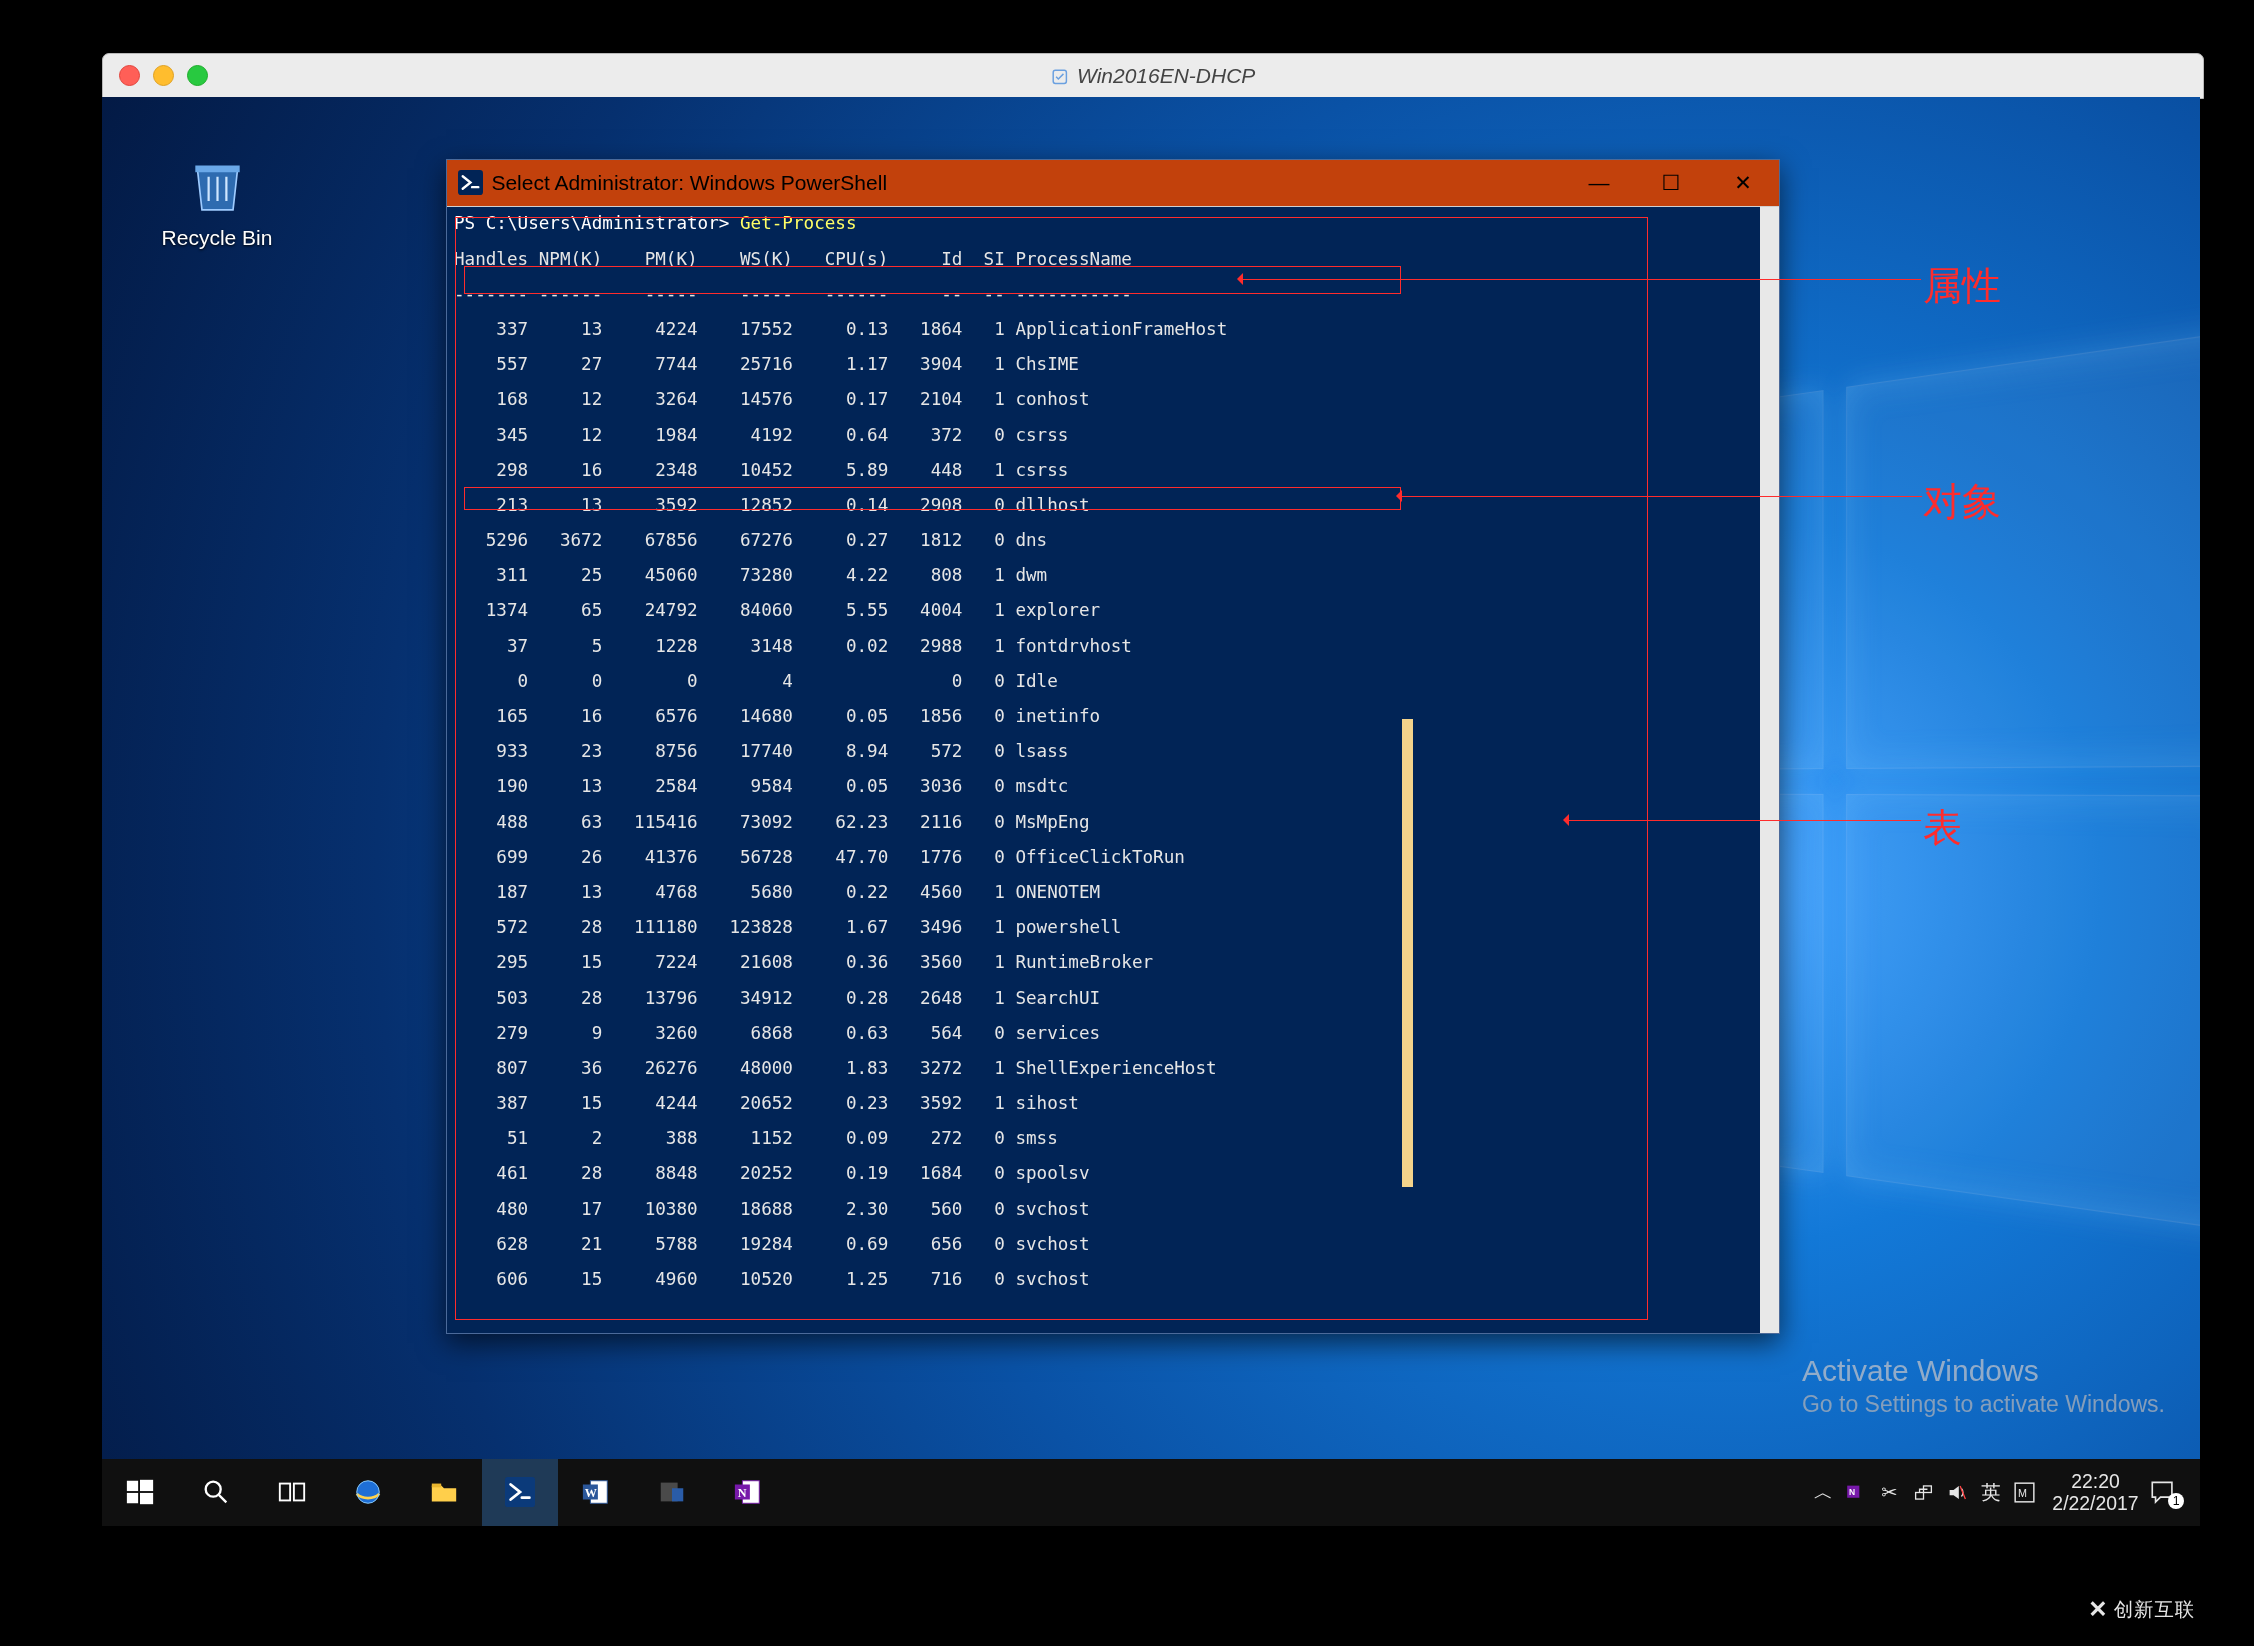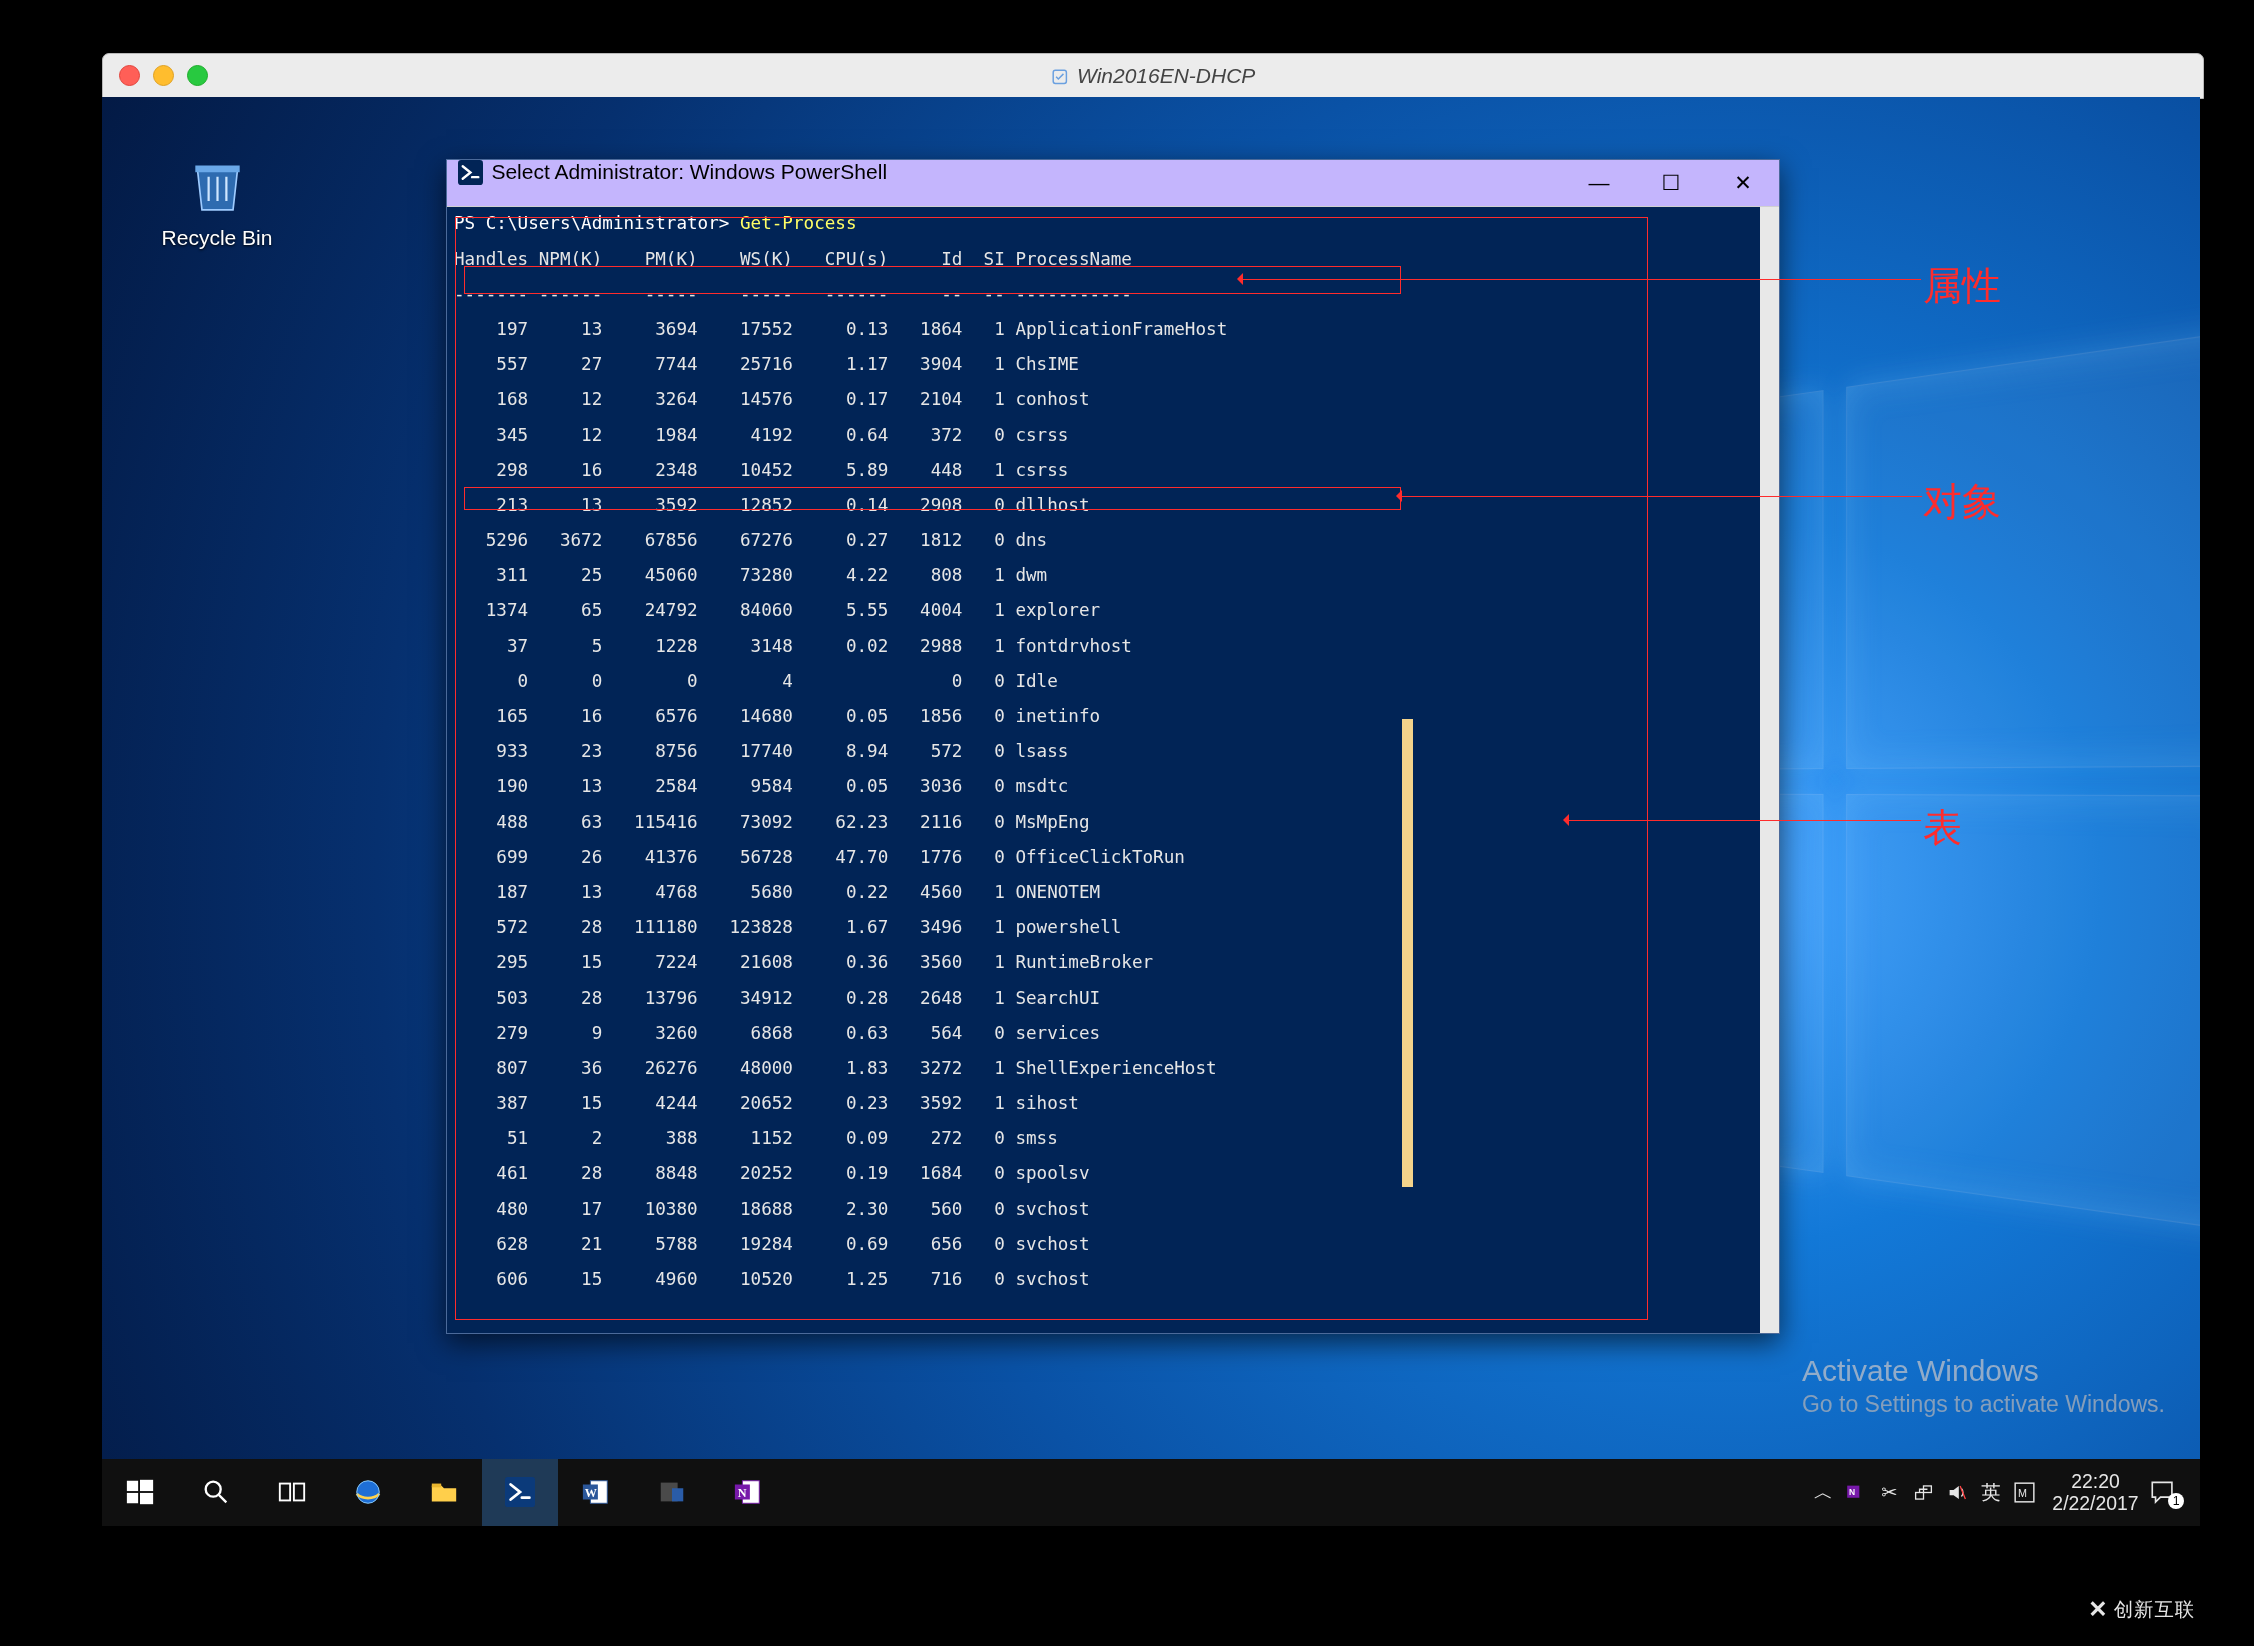--- a/index.html
+++ b/index.html
@@ -122,21 +122,21 @@
     left: 344px;
     top: 62px;
     width: 1332px;
     height: 1173px;
     background:#fff;
     box-shadow: 0 8.8px 26.5px rgba(0,0,0,.6);
     display:flex; flex-direction:column;
     border:0.9px solid #4b6a9a;
   }
   .ps-titlebar {
-    height:46px; background:#c4b5fd; display:flex; align-items:flex-start;
+    height:46px; background:#c2410c; display:flex; align-items:center;
     border-bottom:0.9px solid #d0d0d0;
   }
   .ps-titlebar .ico { width:25px; height:25px; margin:0 8.8px 0 10.6px;}
   .ps-titlebar .ttl { font-size:21px; color:#000;}
   .ps-titlebar .ctrls { margin-left:auto; display:flex;}
   .ps-titlebar .ctrl { width:72px; height:46px; display:flex; align-items:center; justify-content:center; font-size:21px; color:#000;}
 
   .ps-body {
     flex:1; background:#012456;
     color:#e6e6e6;
@@ -230,21 +230,21 @@
         <div class="ctrls">
           <div class="ctrl">—</div>
           <div class="ctrl">☐</div>
           <div class="ctrl close">✕</div>
         </div>
       </div>
       <div class="ps-body" id="ps-body"><span class="prompt">PS C:\Users\Administrator&gt; </span><span class="cmd">Get-Process</span>
 
 <span class="hdr-row">Handles NPM(K)    PM(K)    WS(K)   CPU(s)     Id  SI ProcessName</span>
 <span class="sep-row">------- ------    -----    -----   ------     --  -- -----------</span>
-<span class="data-row">    197     13     3694    17552     0.13   1864   1 ApplicationFrameHost</span>
+<span class="data-row">    337     13     4224    17552     0.13   1864   1 ApplicationFrameHost</span>
 <span class="data-row">    557     27     7744    25716     1.17   3904   1 ChsIME</span>
 <span class="data-row">    168     12     3264    14576     0.17   2104   1 conhost</span>
 <span class="data-row">    345     12     1984     4192     0.64    372   0 csrss</span>
 <span class="data-row">    298     16     2348    10452     5.89    448   1 csrss</span>
 <span class="data-row">    213     13     3592    12852     0.14   2908   0 dllhost</span>
 <span class="data-row">   5296   3672    67856    67276     0.27   1812   0 dns</span>
 <span class="data-row">    311     25    45060    73280     4.22    808   1 dwm</span>
 <span class="data-row">   1374     65    24792    84060     5.55   4004   1 explorer</span>
 <span class="data-row">     37      5     1228     3148     0.02   2988   1 fontdrvhost</span>
 <span class="data-row">      0      0        0        4               0   0 Idle</span>

